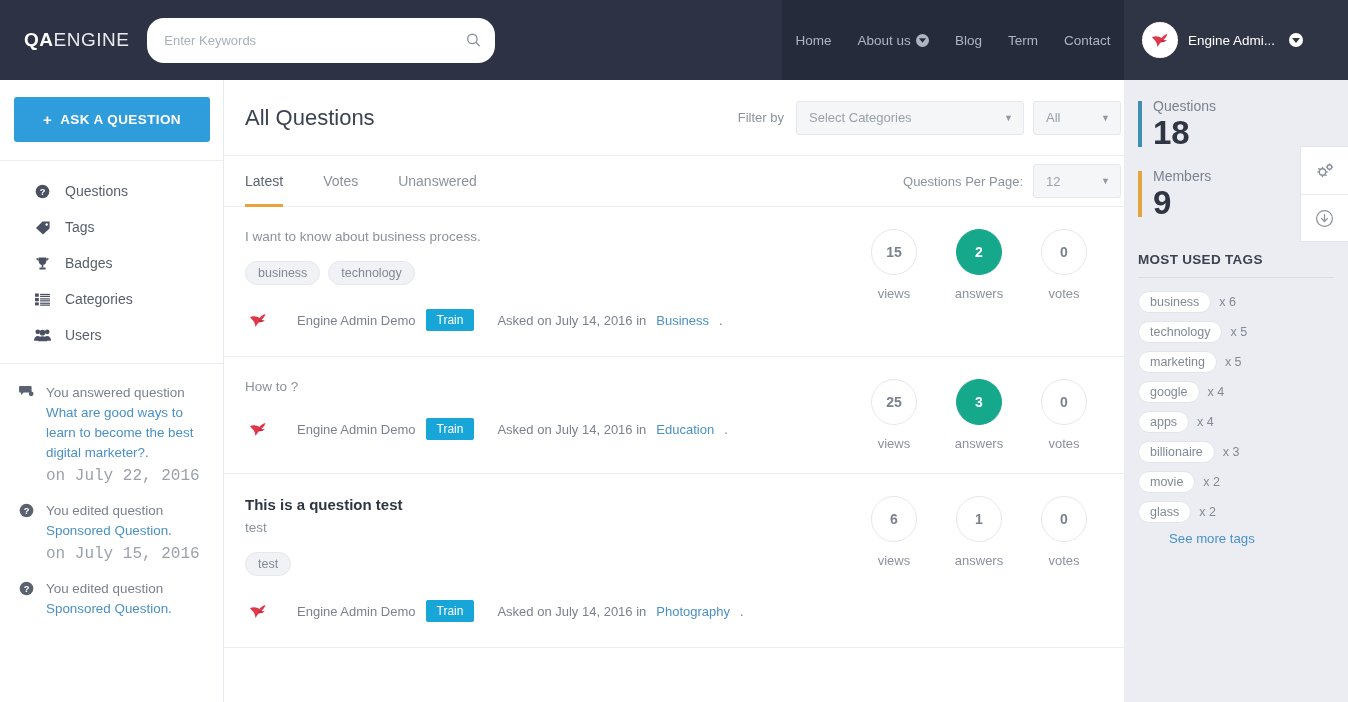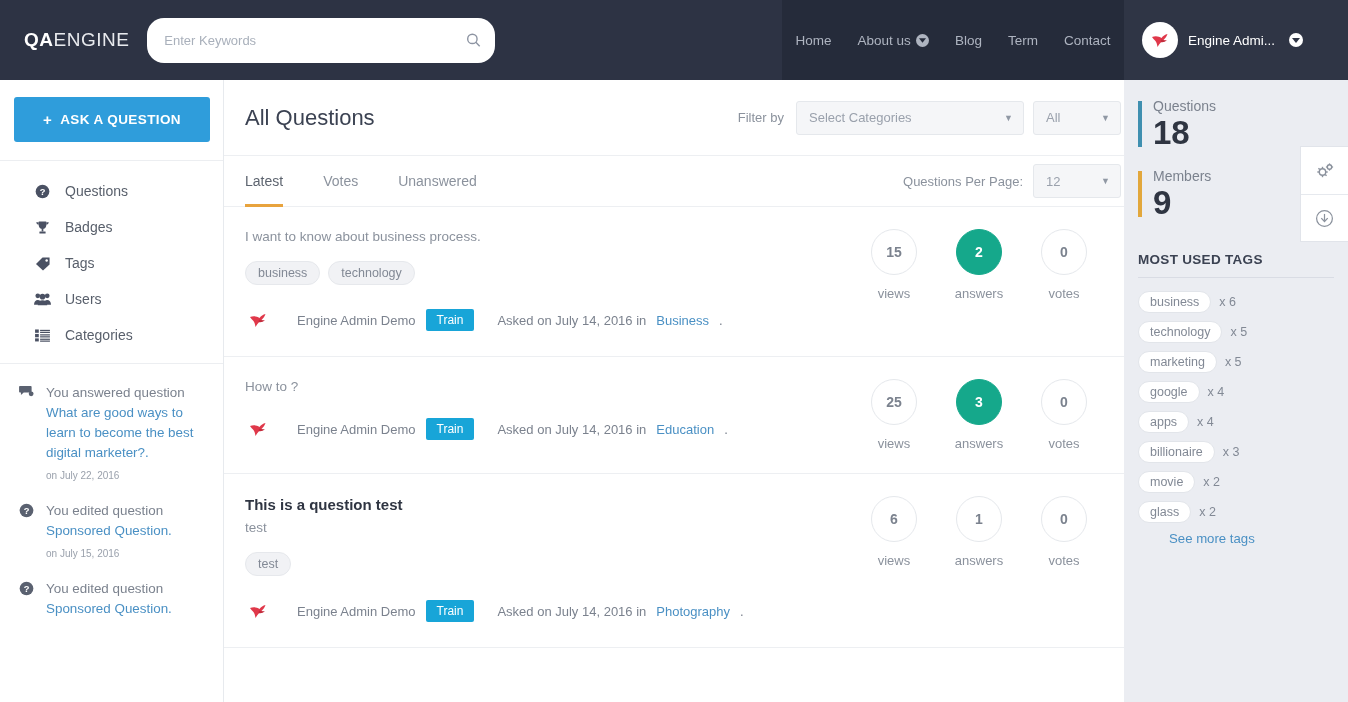--- a/index.html
+++ b/index.html
@@ -74,21 +74,21 @@
     color: #585f6b; font-size: 14px; cursor: pointer;
   }
   .navrow .ic { width: 17px; display: flex; justify-content: center; color: #4a5163; }
 
   .activity { padding: 14px 0 10px 0; }
   .act-row { display: flex; gap: 11px; padding: 5px 16px 10px 18px; }
   .act-ic { width: 17px; flex: 0 0 17px; color: #5a6170; padding-top: 2px; display:flex; justify-content:center; }
   .act-body { font-size: 13.4px; line-height: 20px; }
   .act-lead { color: #7b828e; }
   .act-link { color: #4a90c4; display: block; }
-  .act-date { color: #9aa1ac; font-size: 10px; margin-top: 3px; display: block; }
+  .act-date { color: #9aa1ac; font-size: 16px; margin-top: 3px; display: block; font-family: Liberation Mono, monospace; }
 
   
   .main { flex: 1; background: #ffffff; min-width: 0; display: flex; flex-direction: column; }
   .page-head {
     height: 76px; display: flex; align-items: center; padding: 0 0 0 21px;
     border-bottom: 1px solid #edeff2;
   }
   .page-title { font-size: 22px; color: #3b4252; font-weight: 400; }
   .filter-zone { margin-left: auto; display: flex; align-items: center; gap: 9px; padding-right: 3px; }
   .filter-label { color: #8b929d; font-size: 13px; margin-right: 3px; }
@@ -247,66 +247,66 @@
           <span class="ic">
             <svg width="15" height="15" viewBox="0 0 16 16">
                 <circle cx="8" cy="8" r="7.3" fill="#4a5163"></circle>
                 <text x="8" y="11.6" font-size="10" font-weight="bold" fill="#fff" text-anchor="middle" font-family="Liberation Sans">?</text>
               </svg>
           </span>
           <span>Questions</span>
         </div>
         <div class="navrow">
           <span class="ic">
+            <svg width="16" height="15" viewBox="0 0 17 16">
+                <path d="M1 8.5 L8 1.5 L15.5 1.5 L15.5 9 L8.5 15.5 Z" fill="#4a5163"></path>
+                <circle cx="12.4" cy="4.7" r="1.3" fill="#fff"></circle>
+              </svg>
+          </span>
+          <span>Tags</span>
+        </div>
+        <div class="navrow">
+          <span class="ic">
             <svg width="15" height="15" viewBox="0 0 16 16">
                 <path d="M4 1.5 H12 V5.5 C12 8 10.3 9.6 8 9.6 C5.7 9.6 4 8 4 5.5 Z" fill="#4a5163"></path>
                 <path d="M1.3 2.3 H4 V5 C2.6 4.8 1.5 4 1.3 2.3 Z M14.7 2.3 H12 V5 C13.4 4.8 14.5 4 14.7 2.3 Z" fill="#4a5163"></path>
                 <rect x="7.1" y="9.2" width="1.8" height="3" fill="#4a5163"></rect>
                 <rect x="4.7" y="12.2" width="6.6" height="2.2" rx=".4" fill="#4a5163"></rect>
               </svg>
           </span>
           <span>Badges</span>
-        </div>
-        <div class="navrow">
-          <span class="ic">
-            <svg width="16" height="15" viewBox="0 0 17 16">
-                <path d="M1 8.5 L8 1.5 L15.5 1.5 L15.5 9 L8.5 15.5 Z" fill="#4a5163"></path>
-                <circle cx="12.4" cy="4.7" r="1.3" fill="#fff"></circle>
-              </svg>
-          </span>
-          <span>Tags</span>
-        </div>
-        <div class="navrow">
-          <span class="ic">
-            <svg width="17" height="14" viewBox="0 0 18 14">
-                <circle cx="4" cy="3.6" r="2.5" fill="#4a5163"></circle>
-                <circle cx="14" cy="3.6" r="2.5" fill="#4a5163"></circle>
-                <circle cx="9" cy="4.5" r="3" fill="#4a5163"></circle>
-                <path d="M0 13 C0 9.8 1.8 8 4 8 C6.2 8 8 9.8 8 13 Z" fill="#4a5163"></path>
-                <path d="M10 13 C10 9.8 11.8 8 14 8 C16.2 8 18 9.8 18 13 Z" fill="#4a5163"></path>
-                <path d="M4 13.5 C4 10 6.2 8.4 9 8.4 C11.8 8.4 14 10 14 13.5 Z" fill="#4a5163"></path>
-              </svg>
-          </span>
-          <span>Users</span>
         </div>
         <div class="navrow">
           <span class="ic">
             <svg width="15" height="13" viewBox="0 0 16 14">
                 <rect x="0" y="0.5" width="4" height="3.6" fill="#4a5163"></rect>
                 <rect x="0" y="5.3" width="4" height="3.6" fill="#4a5163"></rect>
                 <rect x="0" y="10.1" width="4" height="3.3" fill="#4a5163"></rect>
                 <rect x="5.4" y="0.9" width="10.6" height="1.3" fill="#4a5163"></rect>
                 <rect x="5.4" y="3" width="10.6" height="1.3" fill="#4a5163"></rect>
                 <rect x="5.4" y="5.7" width="10.6" height="1.3" fill="#4a5163"></rect>
                 <rect x="5.4" y="7.8" width="10.6" height="1.3" fill="#4a5163"></rect>
                 <rect x="5.4" y="10.4" width="10.6" height="1.3" fill="#4a5163"></rect>
                 <rect x="5.4" y="12.4" width="10.6" height="1.3" fill="#4a5163"></rect>
               </svg>
           </span>
           <span>Categories</span>
+        </div>
+        <div class="navrow">
+          <span class="ic">
+            <svg width="17" height="14" viewBox="0 0 18 14">
+                <circle cx="4" cy="3.6" r="2.5" fill="#4a5163"></circle>
+                <circle cx="14" cy="3.6" r="2.5" fill="#4a5163"></circle>
+                <circle cx="9" cy="4.5" r="3" fill="#4a5163"></circle>
+                <path d="M0 13 C0 9.8 1.8 8 4 8 C6.2 8 8 9.8 8 13 Z" fill="#4a5163"></path>
+                <path d="M10 13 C10 9.8 11.8 8 14 8 C16.2 8 18 9.8 18 13 Z" fill="#4a5163"></path>
+                <path d="M4 13.5 C4 10 6.2 8.4 9 8.4 C11.8 8.4 14 10 14 13.5 Z" fill="#4a5163"></path>
+              </svg>
+          </span>
+          <span>Users</span>
         </div>
       </div>
 
       <div class="activity">
         <div class="act-row">
           <span class="act-ic">
             <svg width="15" height="13" viewBox="0 0 16 14">
                 <path d="M1 1 H12.5 A1 1 0 0 1 13.5 2 V7 A1 1 0 0 1 12.5 8 H5 L2 10.8 V8 H1 A1 1 0 0 1 0 7 V2 A1 1 0 0 1 1 1 Z" fill="#5a6170"></path>
                 <circle cx="13" cy="9.5" r="2.6" fill="#5a6170"></circle>
               </svg>

